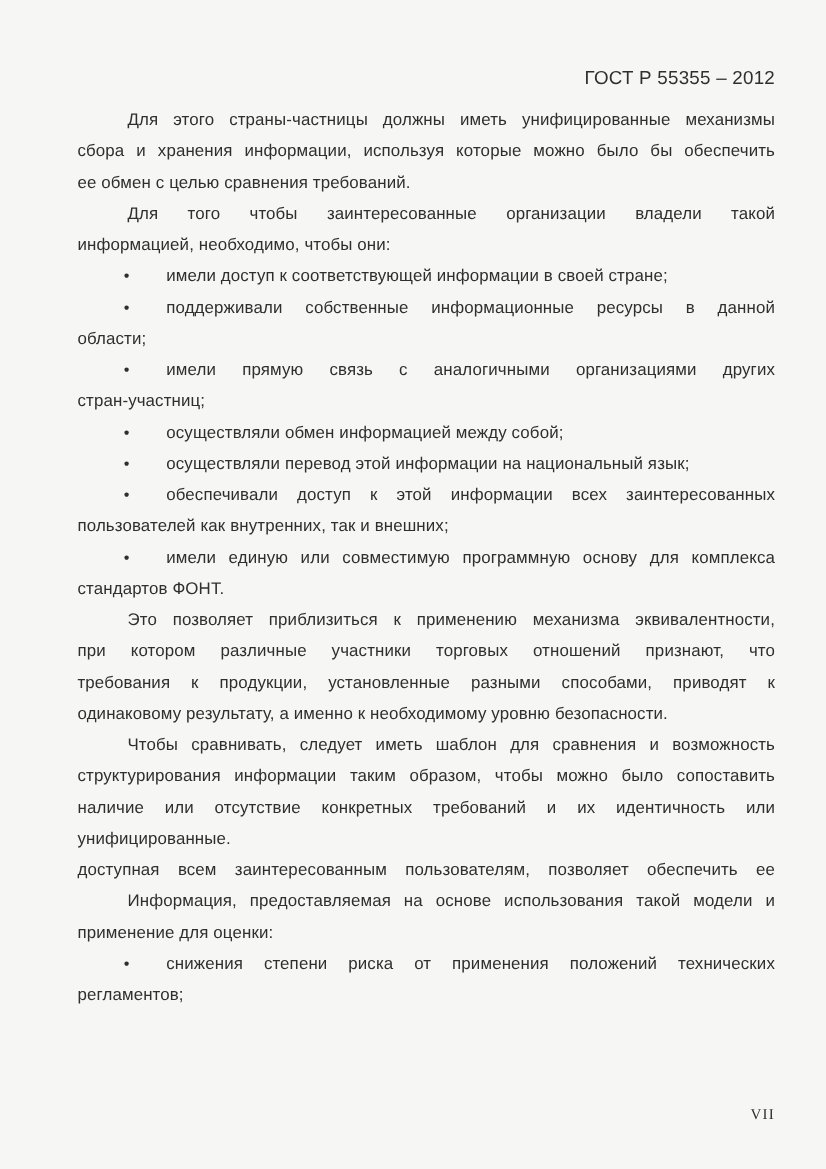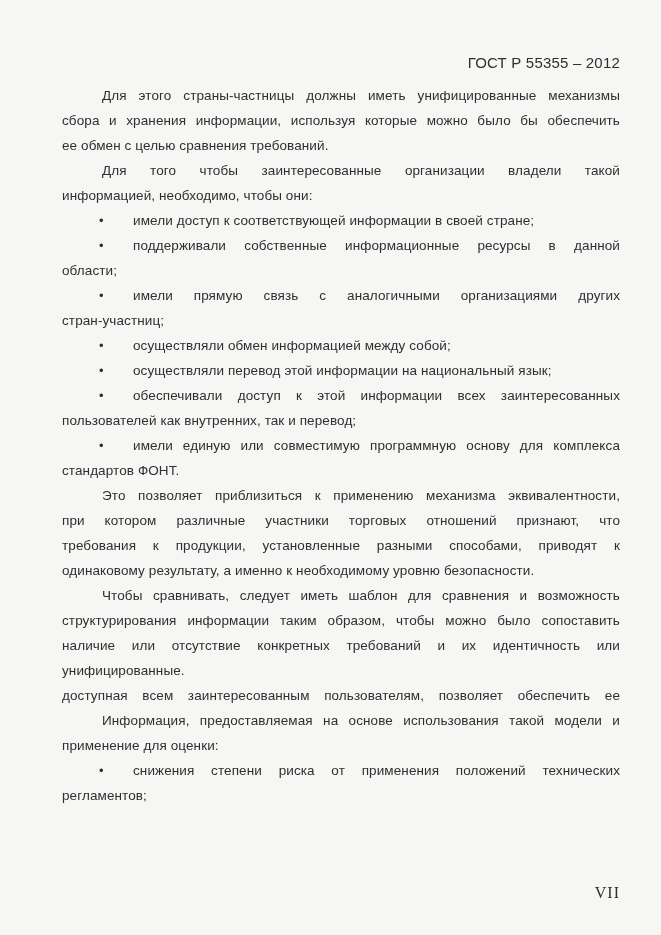--- a/index.html
+++ b/index.html
@@ -62,21 +62,21 @@
     line-height: 25px;
     font-size: 13px;
     text-align: left;
     pointer-events: none;
   }
   .page-footer {
     position: absolute;
     top: 884px;
     right: 41px;
     font-family: "Liberation Serif", "DejaVu Serif", serif;
-    font-size: 16px;
+    font-size: 12px;
     letter-spacing: 1px;
   }
 </style>
 </head>
 <body>
 
 <div class="page">
   <div class="doc-header">ГОСТ Р 55355 – 2012</div>
 
   <div class="content">
@@ -101,21 +101,21 @@
         <div class="line last">стран-участниц;</div>
       </div>
       <div class="block">
         <div class="line last bullet-first"><span class="bullet-dot">•</span>осуществляли обмен информацией между собой;</div>
       </div>
       <div class="block">
         <div class="line last bullet-first"><span class="bullet-dot">•</span>осуществляли перевод этой информации на национальный язык;</div>
       </div>
       <div class="block">
         <div class="line bullet-first"><span class="bullet-dot">•</span>обеспечивали  доступ  к  этой  информации  всех  заинтересованных</div>
-        <div class="line last">пользователей как внутренних, так и перевод;</div>
+        <div class="line last">пользователей как внутренних, так и внешних;</div>
       </div>
       <div class="block">
         <div class="line bullet-first"><span class="bullet-dot">•</span>имели  единую  или  совместимую  программную  основу  для  комплекса</div>
         <div class="line last">стандартов ФОНТ.</div>
       </div>
       <div class="block">
         <div class="line indent">Это  позволяет  приблизиться  к  применению  механизма  эквивалентности,</div>
         <div class="line">при  котором  различные  участники  торговых  отношений  признают,  что</div>
         <div class="line">требования  к  продукции,  установленные  разными  способами,  приводят  к</div>
         <div class="line last">одинаковому результату, а именно к необходимому уровню безопасности.</div>

